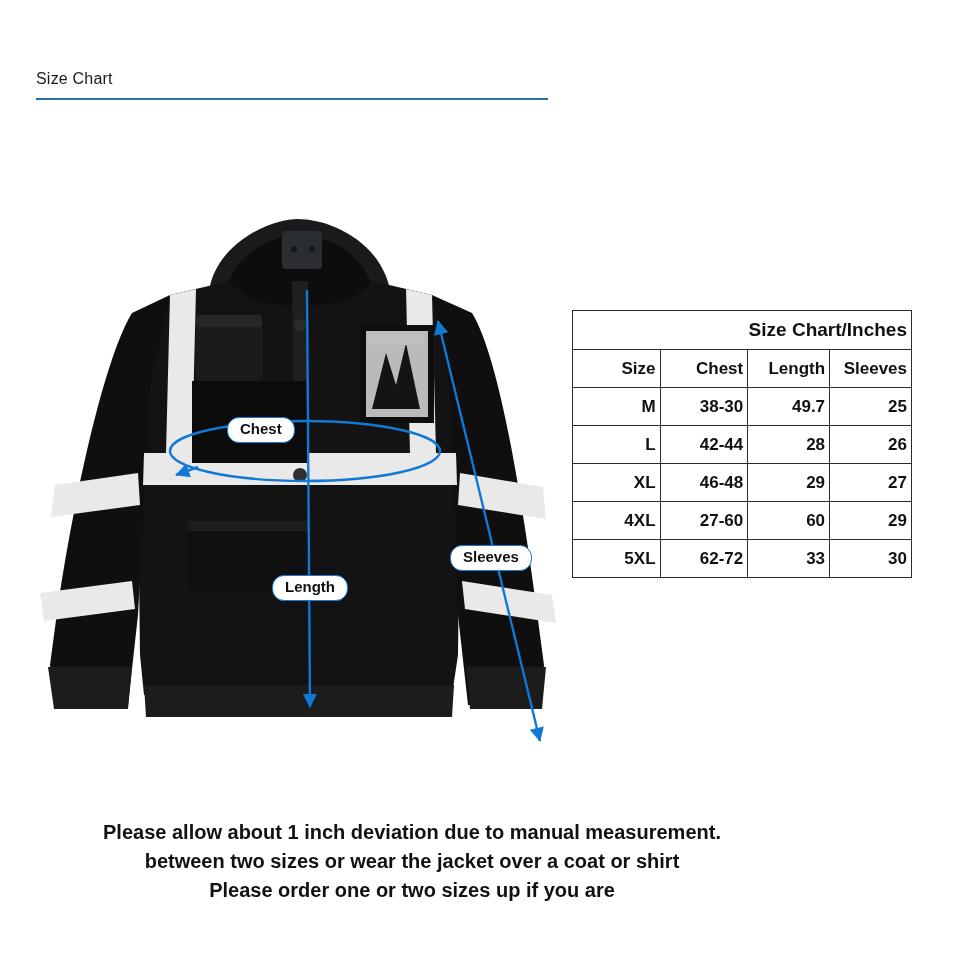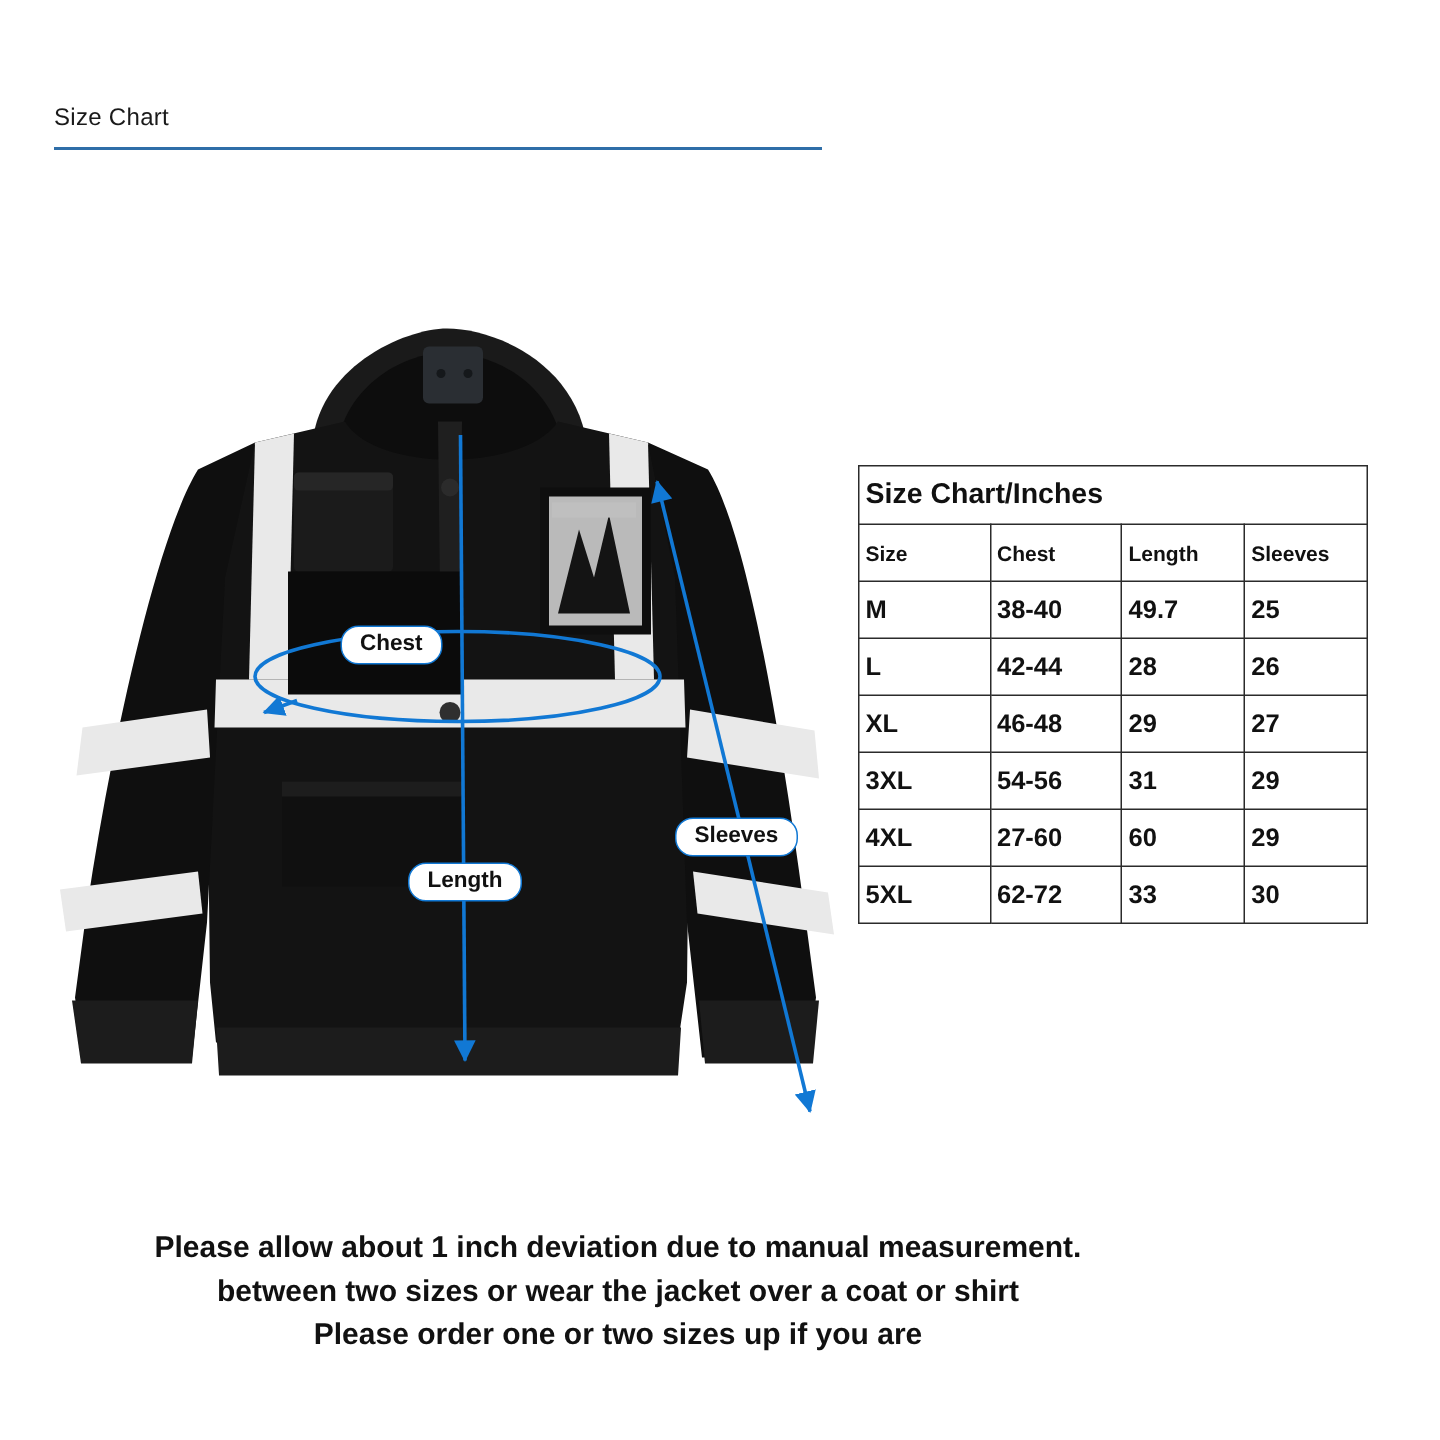--- a/index.html
+++ b/index.html
@@ -70,34 +70,34 @@
     width: 340px;
   }
   table.size-table {
     border-collapse: collapse;
     width: 340px;
     background: #fff;
   }
   table.size-table th,
   table.size-table td {
     border: 1px solid #2b2b2b;
-    text-align: left;
+    text-align: right;
     font-size: 17px;
     color: #111;
     height: 37px;
     padding: 0 4px;
   }
   table.size-table thead tr.title-row th {
     font-size: 19px;
     font-weight: bold;
     height: 38px;
   }
   table.size-table thead tr.head-row th {
     font-weight: bold;
-    font-size: 14px;
+    font-size: 17px;
   }
   table.size-table tbody td.col-size {
     font-weight: bold;
   }
   table.size-table tbody td {
     font-weight: bold;
   }
   col.c-size { width: 88px; }
   col.c-chest { width: 88px; }
   col.c-length { width: 82px; }
@@ -220,43 +220,37 @@
       <tr class="head-row">
         <th>Size</th>
         <th>Chest</th>
         <th>Length</th>
         <th>Sleeves</th>
       </tr>
     </thead>
     <tbody>
       <tr>
         <td class="col-size">M</td>
-        <td>38-40</td>
+        <td>38-30</td>
         <td>49.7</td>
         <td>25</td>
       </tr>
       <tr>
         <td class="col-size">L</td>
         <td>42-44</td>
         <td>28</td>
         <td>26</td>
       </tr>
       <tr>
         <td class="col-size">XL</td>
         <td>46-48</td>
         <td>29</td>
         <td>27</td>
       </tr>
       <tr>
-        <td class="col-size">3XL</td>
-        <td>54-56</td>
-        <td>31</td>
-        <td>29</td>
-      </tr>
-      <tr>
         <td class="col-size">4XL</td>
         <td>27-60</td>
         <td>60</td>
         <td>29</td>
       </tr>
       <tr>
         <td class="col-size">5XL</td>
         <td>62-72</td>
         <td>33</td>
         <td>30</td>

